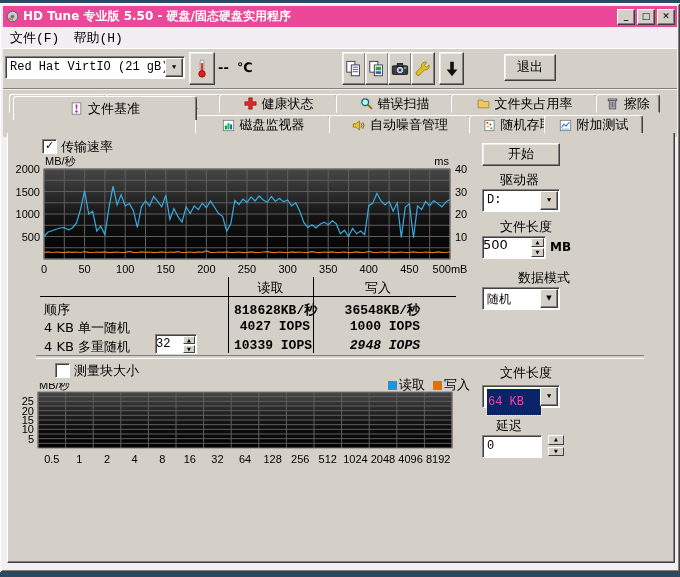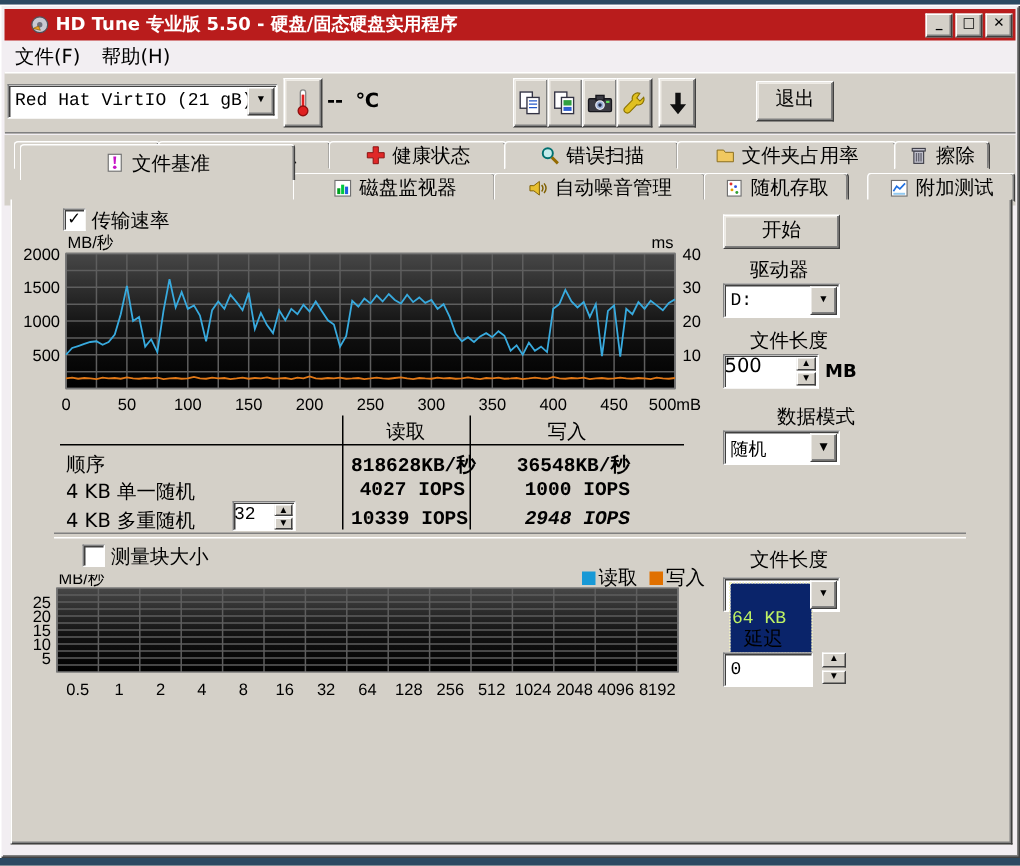--- a/index.html
+++ b/index.html
@@ -1,28 +1,28 @@
 <!DOCTYPE html>
 <html><head>
 <meta charset="utf-8">
 <style>
   html,body{margin:0;padding:0;}
   body{width:680px;height:577px;overflow:hidden;background:#2c4962;
        font-family:"DejaVu Sans",sans-serif;font-size:13px;color:#000;
        -webkit-font-smoothing:none;}
   .window{position:absolute;left:0;top:3px;width:680px;height:569px;background:#f2eef2;
           box-shadow:inset 1px 1px 0 #ffffff, inset -1px -1px 0 #404040, inset 2px 2px 0 #f2eef2, inset -2px -2px 0 #808080;}
-  .titlebar{position:absolute;left:3px;top:3px;right:3px;height:21px;background:#b91c1c;
-            display:flex;align-items:center;padding-left:17px;}
+  .titlebar{position:absolute;left:3px;top:3px;right:3px;height:21px;background:#ec4899;
+            display:flex;align-items:center;padding-left:3px;}
   .title-text{color:#fff;font-weight:bold;font-size:12px;margin-left:4px;white-space:nowrap;}
   .winbtns{position:absolute;right:2px;top:3px;display:flex;gap:2px;}
   .wbtn{width:16px;height:14px;background:#d4d0c8;border:1px solid;border-color:#fff #404040 #404040 #fff;
         box-shadow:inset -1px -1px 0 #808080;font-size:9px;font-weight:bold;line-height:12px;text-align:center;}
   .menubar{position:absolute;left:3px;top:25px;right:3px;height:20px;background:#f2eef2;display:flex;align-items:center;}
-  .menu-item{padding:14px 7px;}
+  .menu-item{padding:14px 7px;font-family:Liberation Mono, monospace;}
   .toolbar{position:absolute;left:3px;top:45px;right:3px;height:40px;background:#d4d0c8;
            border-top:1px solid #fff;box-shadow:inset 0 -1px 0 #808080;}
   .raised{background:#d4d0c8;border:1px solid;border-color:#ffffff #404040 #404040 #ffffff;
           box-shadow:inset -1px -1px 0 #808080, inset 1px 1px 0 #efece6;}
   .sunken{background:#ffffff;border:1px solid;border-color:#808080 #ffffff #ffffff #808080;
           box-shadow:inset 1px 1px 0 #404040;}
   .combo{position:absolute;height:21px;font-family:"Liberation Mono","DejaVu Sans Mono",monospace;font-size:12px;}
   .combo .cval{position:absolute;left:4px;top:3px;right:18px;white-space:nowrap;overflow:hidden;}
   .arrowbtn{position:absolute;right:1px;top:1px;bottom:1px;width:16px;background:#d4d0c8;
             border:1px solid;border-color:#fff #404040 #404040 #fff;box-shadow:inset -1px -1px 0 #808080;
@@ -213,21 +213,21 @@
     <div class="tab r2" style="left:466px;width:95px;">
       <svg class="ti" viewBox="0 0 12 12">
           <rect x="1.8" y="1.2" width="8.4" height="9.6" fill="#fff" stroke="#707070" stroke-width="0.7"></rect>
           <circle cx="4" cy="3.4" r="0.9" fill="#e03030"></circle>
           <circle cx="6.8" cy="5" r="0.9" fill="#3050e0"></circle>
           <circle cx="4.6" cy="7" r="0.9" fill="#e0a000"></circle>
           <circle cx="7.6" cy="8.6" r="0.9" fill="#30a030"></circle>
         </svg>
       <span>随机存取</span>
     </div>
-    <div class="tab r2" style="left:575px;width:97px;">
+    <div class="tab r2" style="left:541px;width:97px;">
       <svg class="ti" viewBox="0 0 12 12">
           <rect x="1.2" y="1.2" width="9.6" height="9.6" fill="#fff" stroke="#707070" stroke-width="0.7"></rect>
           <polyline points="2.4,7.8 4.4,4.8 6.4,6.4 9.6,3" stroke="#2070e0" fill="none" stroke-width="1"></polyline>
           <rect x="2.4" y="8.8" width="7.2" height="1.2" fill="#90c8f0"></rect>
         </svg>
       <span>附加测试</span>
     </div>
   </div>
 
   <div class="content">
@@ -414,21 +414,21 @@
     <span class="lbl" style="left:542px;top:107px;font-weight:bold;font-size:12px;">MB</span>
 
     <span class="lbl" style="left:492px;top:136px;margin-left:18px;">数据模式</span>
     <div class="combo sunken" style="left:474px;top:154px;width:76px;font-family:'DejaVu Sans',sans-serif;">
       <span class="cval">随机</span>
       <div class="arrowbtn"><span>▼</span></div>
     </div>
 
     <span class="lbl" style="left:492px;top:231px;">文件长度</span>
     <div class="combo sunken" style="left:474px;top:252px;width:76px;">
-      <span class="cval" style="background:#0a246a;color:#bef264;outline:1px dotted #f0f0c0;padding:16px 1px;">64 KB</span>
+      <span class="cval" style="background:#0a246a;color:#ec4899;outline:1px dotted #f0f0c0;padding:6px 1px;">64 KB</span>
       <div class="arrowbtn"><span>▼</span></div>
     </div>
 
     <span class="lbl" style="left:488px;top:284px;">延迟</span>
     <div class="sunken" style="position:absolute;left:474px;top:302px;width:58px;height:21px;">
       <span class="cval" style="position:absolute;left:4px;top:3px;font-family:'Liberation Mono',monospace;font-size:12px;">0</span>
     </div>
     <div style="position:absolute;left:540px;top:302px;width:16px;height:21px;display:flex;flex-direction:column;gap:2px;">
       <div class="spb" style="flex:1;"><span>▲</span></div>
       <div class="spb" style="flex:1;"><span>▼</span></div>

